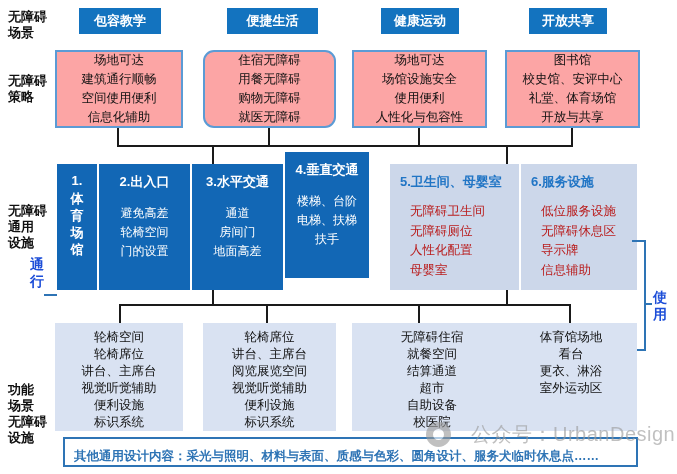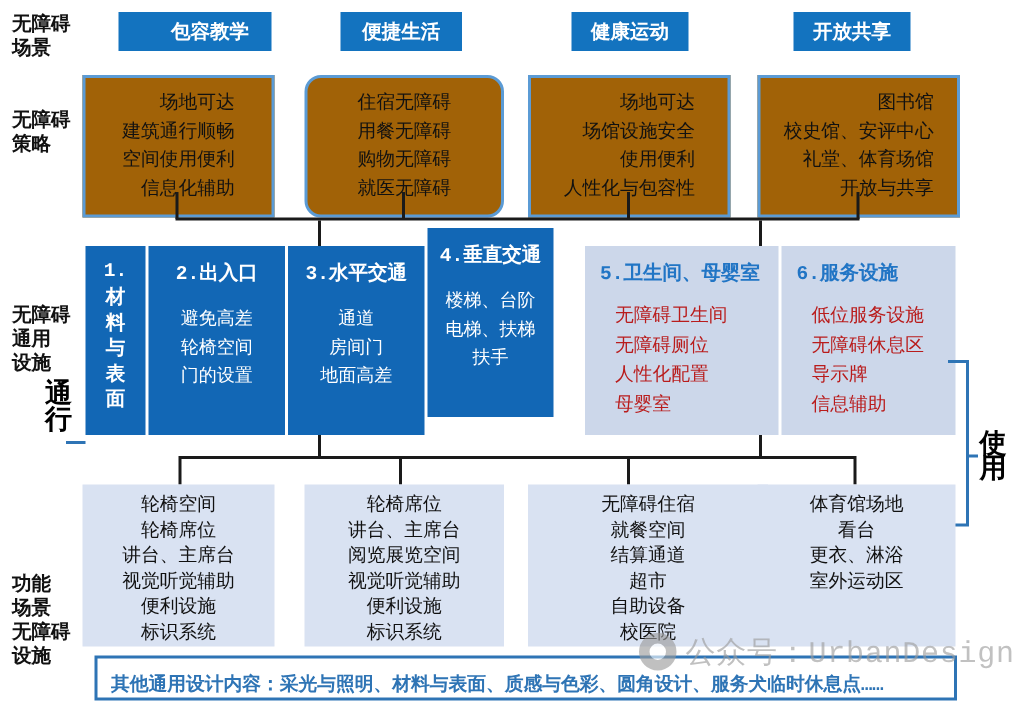--- a/index.html
+++ b/index.html
@@ -1,74 +1,74 @@
 <!DOCTYPE html>
 <html><head>
 <meta charset="utf-8">
 <style>
   html,body{margin:0;padding:0;background:#ffffff;}
   #stage{
     position:relative;width:677px;height:474px;background:#ffffff;
     font-family:"Liberation Sans","DejaVu Sans",sans-serif;overflow:hidden;
   }
-  .abs{position:absolute;font-family:Liberation Mono, monospace;}
+  .abs{position:absolute;}
   .pre{white-space:pre-line;}
   
   .rowlabel{font-size:13px;font-weight:bold;color:#111;line-height:16px;white-space:pre-line;}
   
   .scenebtn{
     background:#1373bf;color:#fff;font-size:13px;font-weight:bold;
     display:flex;align-items:center;justify-content:center;height:26px;
   }
   
   .stratbox{
-    background:#a16207;border:2px solid #5b9bd5;box-sizing:border-box;height:95px;
-    display:flex;align-items:center;justify-content:center;text-align:right;
+    background:#fca5a5;border:2px solid #5b9bd5;box-sizing:border-box;height:78px;
+    display:flex;align-items:center;justify-content:center;text-align:center;
     font-size:12.5px;color:#111;line-height:19px;
   }
   
   .col-dark{background:#1267b5;color:#fff;box-sizing:border-box;height:126px;text-align:center;}
   .col-light{background:#ccd7ea;box-sizing:border-box;height:126px;text-align:left;}
   .col-dark .colhead{font-size:13px;font-weight:bold;color:#fff;padding-top:9px;}
   .col-dark .colbody{font-size:12px;line-height:19px;padding-top:13px;white-space:pre-line;}
   .col-light .colhead{font-size:13px;font-weight:bold;color:#2175c5;padding:9px 0 0 10px;}
   .col-light .colbody{font-size:12.5px;line-height:19.5px;color:#b91c1c;padding:11px 0 0 20px;white-space:pre-line;}
   .vtext{width:1.1em;word-break:break-all;line-height:17px;}
   
   .funcbox{
     background:#d9e2f2;box-sizing:border-box;height:108px;text-align:center;
     font-size:12.5px;color:#111;line-height:17px;padding-top:6px;white-space:pre-line;
   }
   
   .ln{background:#1a1a1a;}
   .bl{background:#2e74b5;}
-  .sidelabel{font-size:18px;font-weight:bold;color:#000000;}
+  .sidelabel{font-size:14px;font-weight:bold;color:#1d4ed8;}
   
   #footerbar{
     background:#fff;border:2px solid #2e74b5;box-sizing:border-box;height:30px;
     display:flex;align-items:flex-end;padding-left:9px;
     color:#2e74b5;font-size:12.5px;font-weight:bold;
   }
   
-  #watermark{display:flex;align-items:center;gap:6px;opacity:.62;}
+  #watermark{display:flex;align-items:center;gap:20px;opacity:.62;}
   #wm-icon{
     width:25px;height:25px;border-radius:50%;
     border:7px solid #9b9b9b;box-sizing:border-box;background:#fff;
   }
   #wm-text{color:#9b9b9b;font-size:20px;letter-spacing:.5px;white-space:nowrap;}
 </style>
 </head>
 <body>
 
 <div id="stage">
 
   <div class="abs rowlabel" style="left:8px;top:9px;">无障碍
 场景</div>
-  <div class="abs scenebtn" style="left:79px;top:8px;width:82px;padding-left:20px;">包容教学</div>
-  <div class="abs scenebtn" style="left:227px;top:8px;width:81px;">便捷生活</div>
+  <div class="abs scenebtn" style="left:79px;top:8px;width:82px;">包容教学</div>
+  <div class="abs scenebtn" style="left:227px;top:8px;width:91px;">便捷生活</div>
   <div class="abs scenebtn" style="left:381px;top:8px;width:78px;">健康运动</div>
   <div class="abs scenebtn" style="left:529px;top:8px;width:78px;">开放共享</div>
 
   <div class="abs rowlabel" style="left:8px;top:73px;">无障碍
 策略</div>
   <div class="abs stratbox pre" style="left:55px;top:50px;width:128px;">场地可达
 建筑通行顺畅
 空间使用便利
 信息化辅助</div>
   <div class="abs stratbox pre" style="left:203px;top:50px;width:133px;border-radius:11px;">住宿无障碍
@@ -94,21 +94,21 @@
 
   <div class="abs rowlabel" style="left:8px;top:203px;">无障碍
 通用
 设施</div>
 
   <div class="abs sidelabel vtext" style="left:30px;top:256px;">通行</div>
   <div class="abs bl" style="left:44px;top:294px;width:13px;height:2px;"></div>
 
   <div class="abs col-dark" style="left:57px;top:164px;width:40px;">
     <div class="colhead">1.</div>
-    <div class="vtext" style="margin:2px auto 0;font-size:13px;font-weight:bold;">材料与表面</div>
+    <div class="vtext" style="margin:2px auto 0;font-size:13px;font-weight:bold;">体育场馆</div>
   </div>
   <div class="abs col-dark" style="left:99px;top:164px;width:91px;">
     <div class="colhead">2.出入口</div>
     <div class="colbody">避免高差
 轮椅空间
 门的设置</div>
   </div>
   <div class="abs col-dark" style="left:192px;top:164px;width:91px;">
     <div class="colhead">3.水平交通</div>
     <div class="colbody">通道

